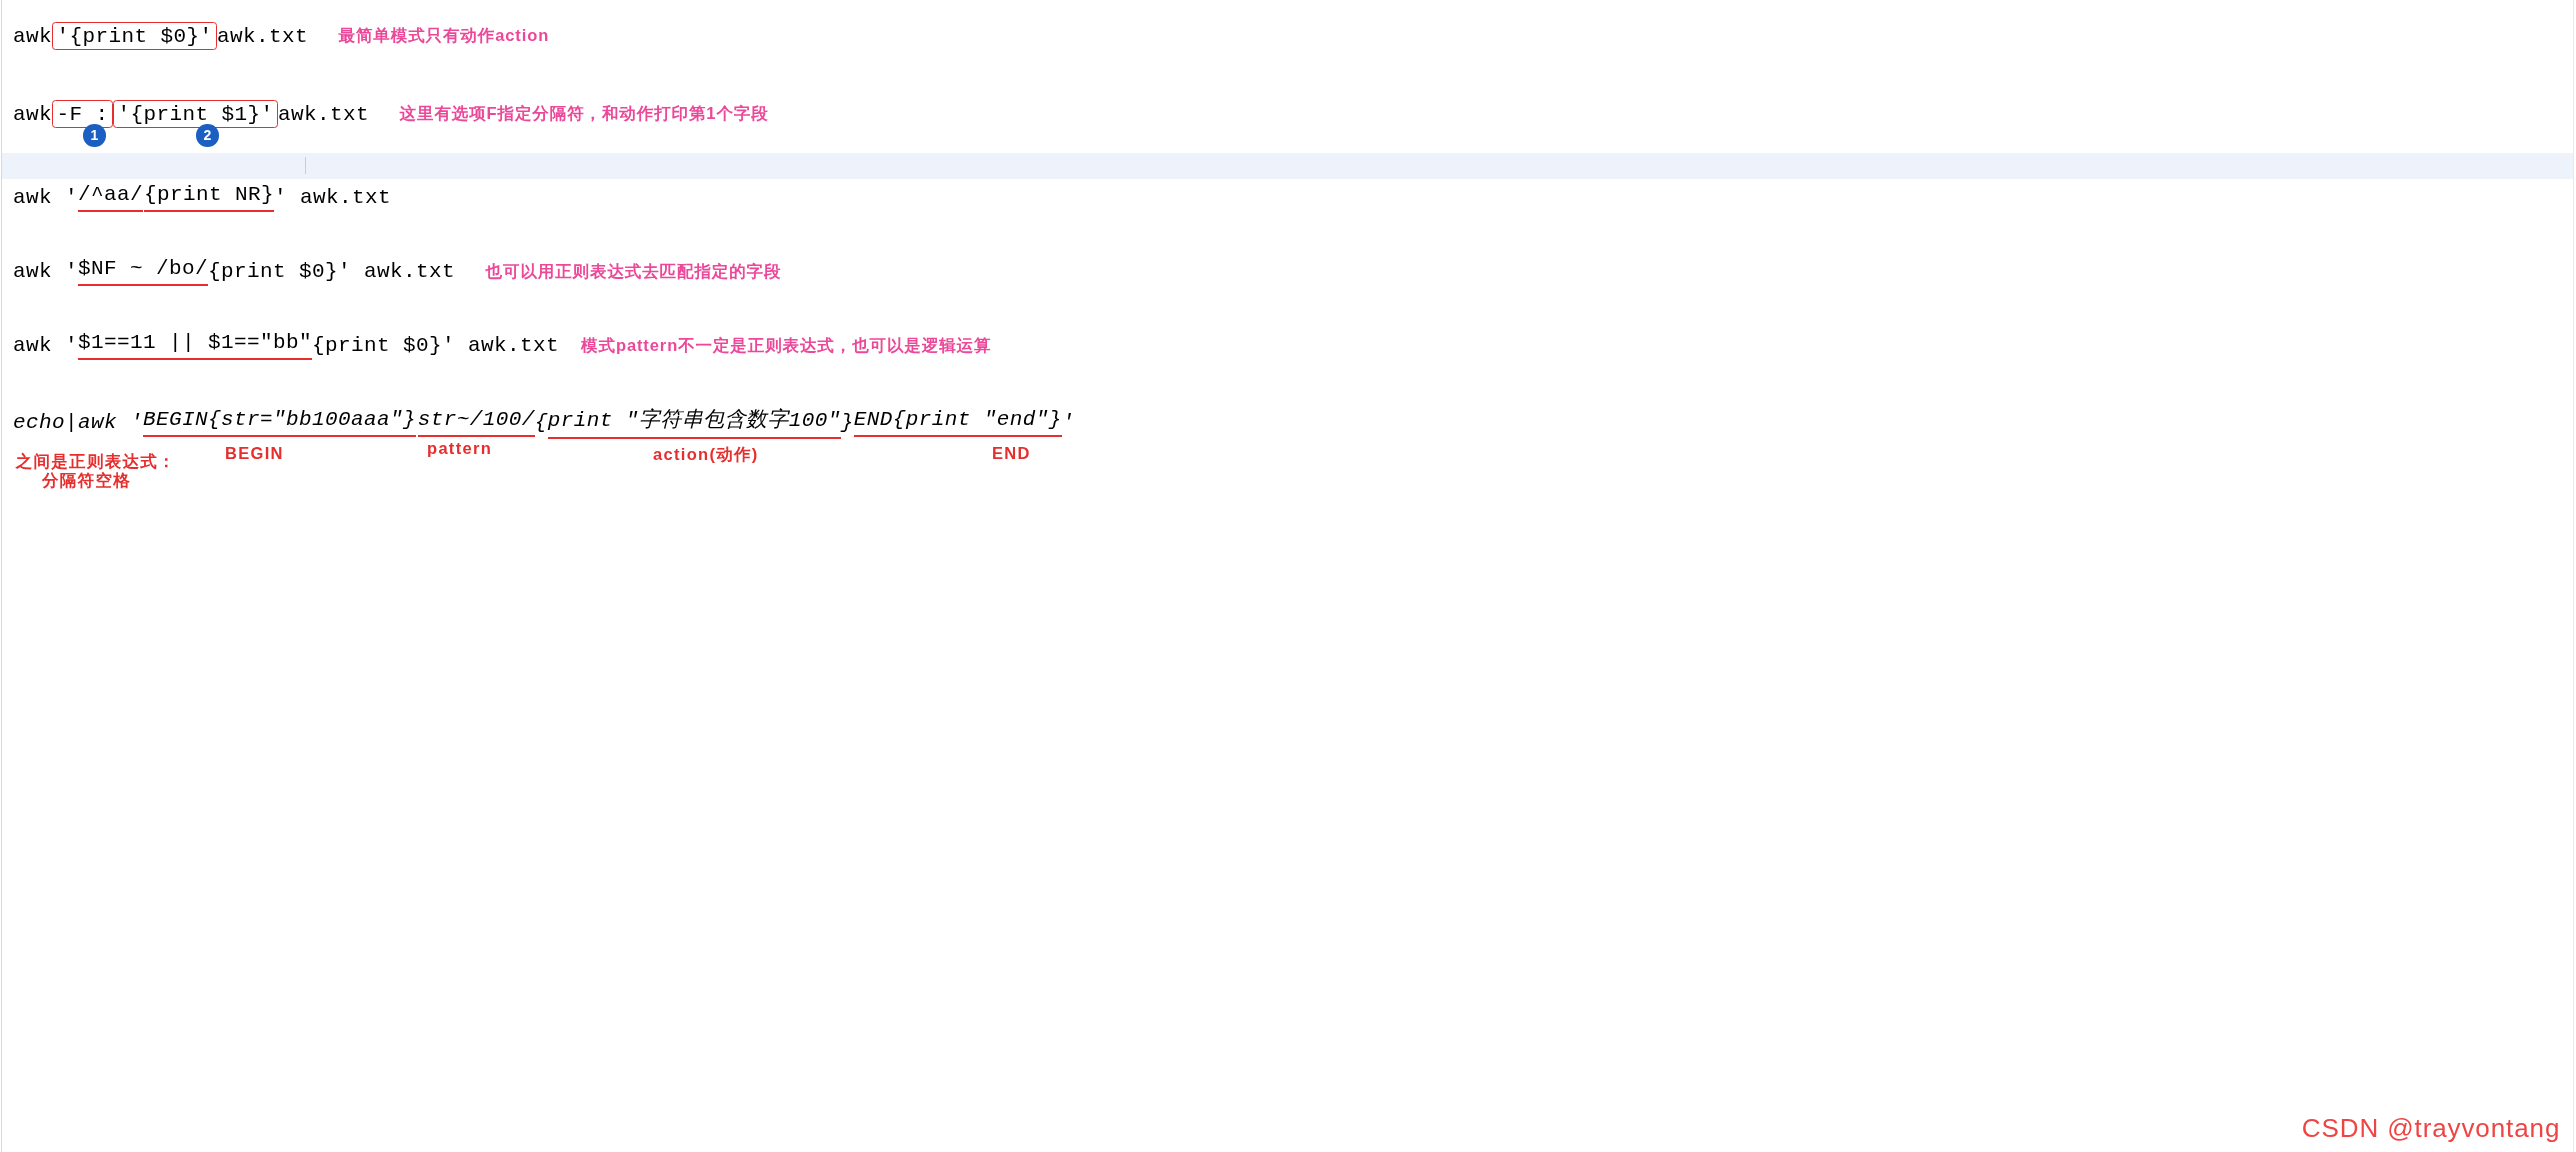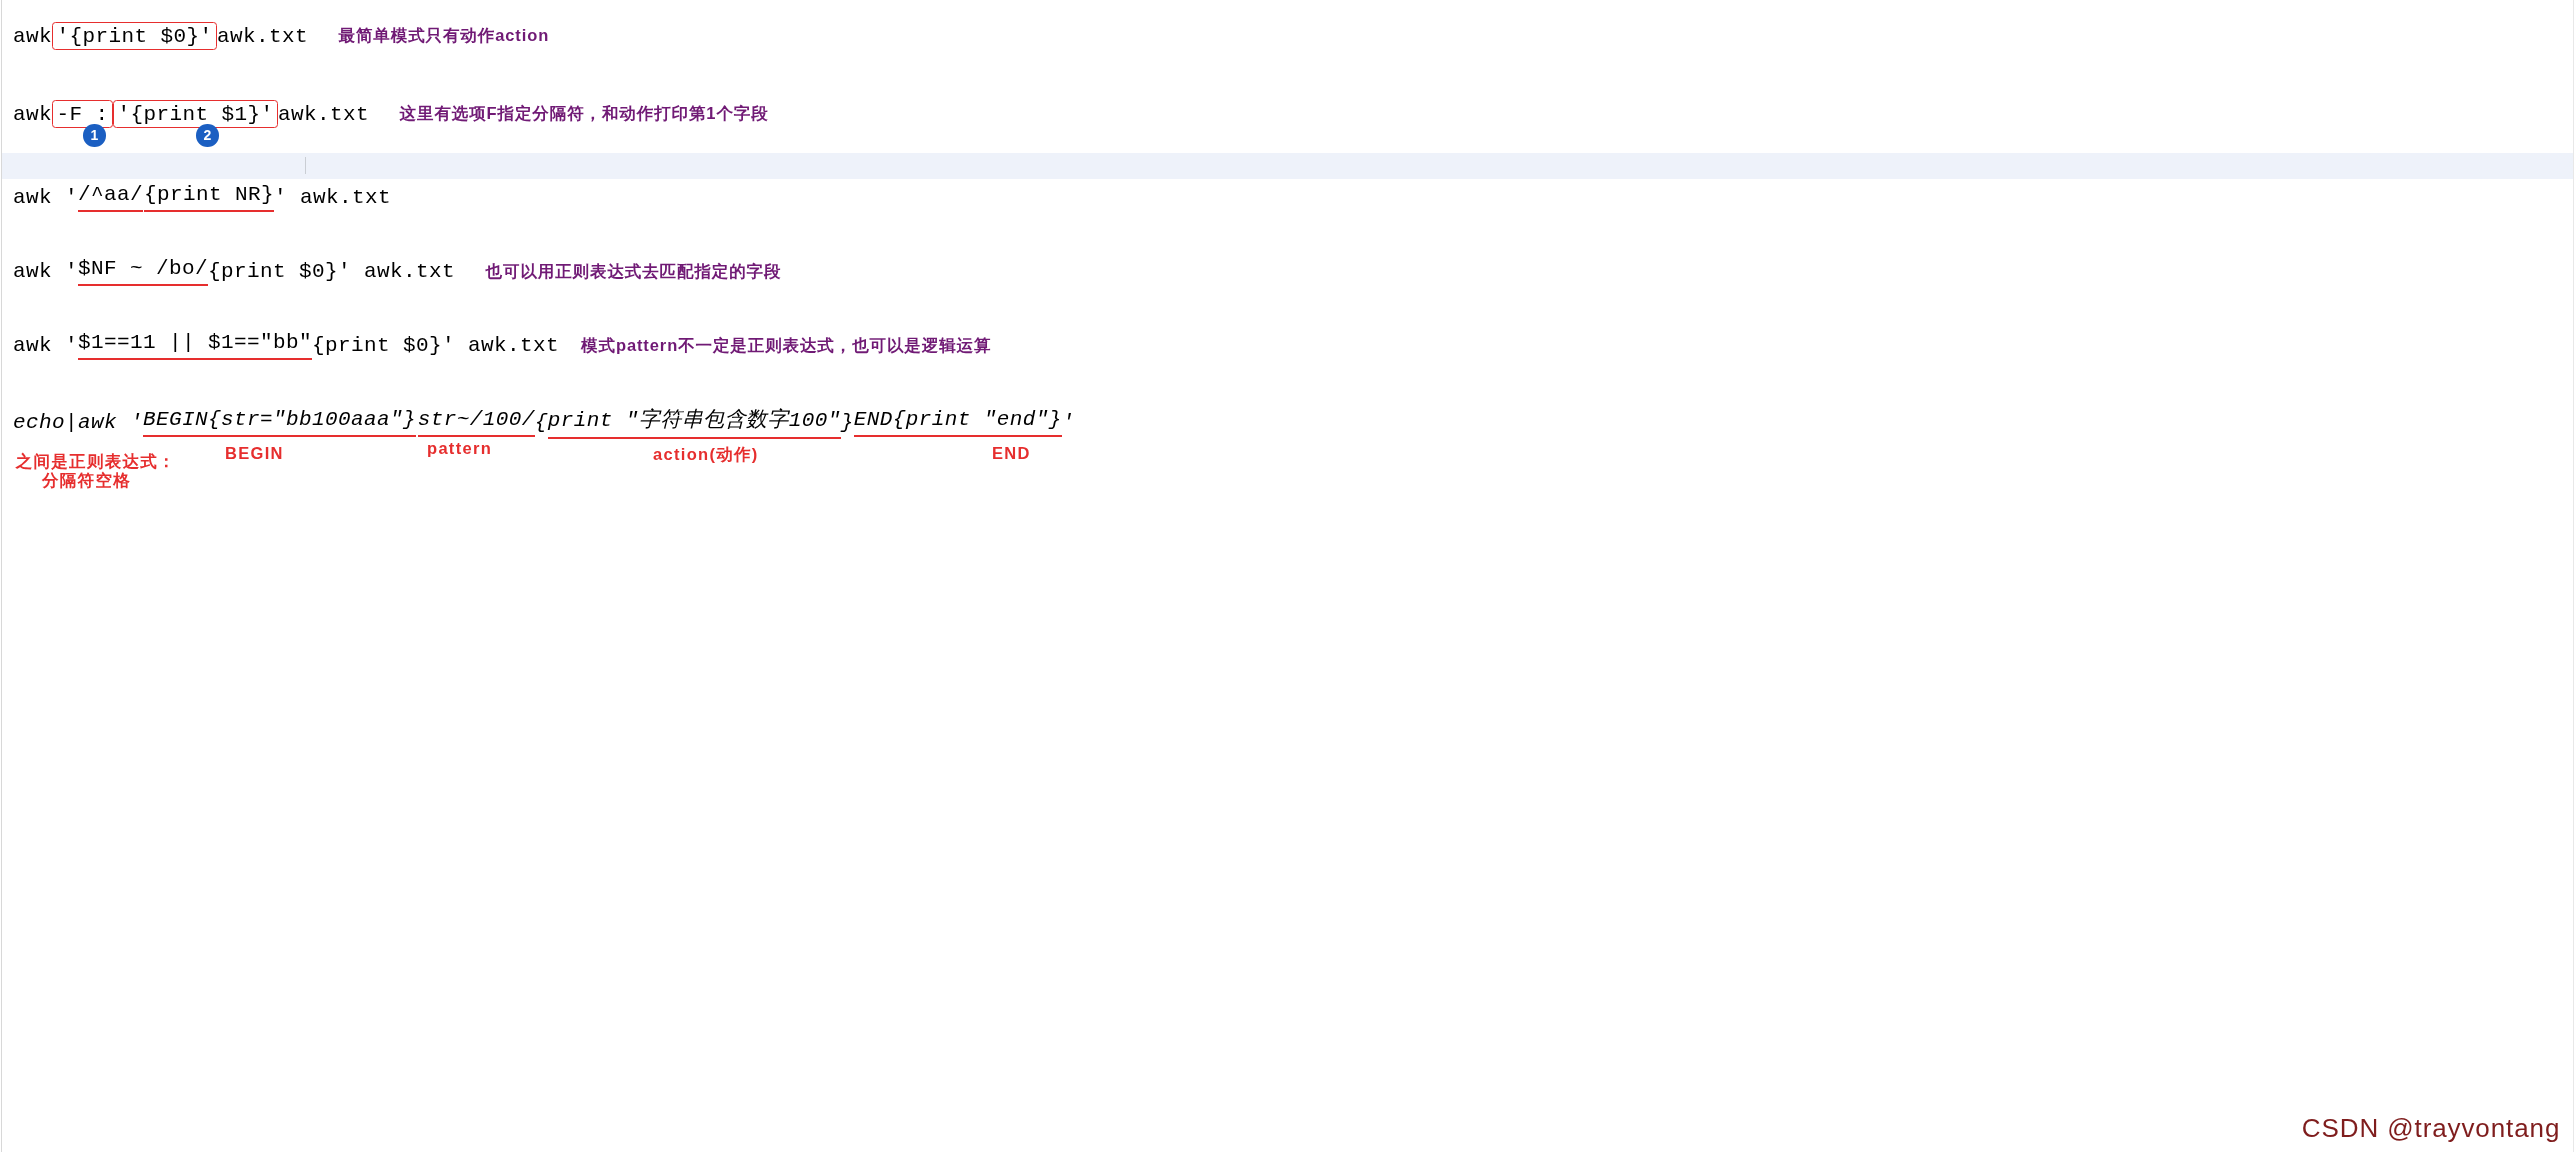--- a/index.html
+++ b/index.html
@@ -14,21 +14,21 @@
       overflow: hidden;
     }
     .line {
       position: absolute;
       white-space: nowrap;
       display: flex;
       align-items: center;
     }
     .mono { font-family: "Courier New", Consolas, monospace; letter-spacing: 0.4px; }
     .cmt {
-      color: #701a75;
+      color: #ec4899;
       font-family: "Microsoft YaHei","SimSun",sans-serif;
       font-size: 16.5px;
       font-weight: bold;
       margin-left: 17.4px;
       letter-spacing: 0.9px;
     }
     .cmt-small { font-size: 15.7px; }
     .boxed {
       border: 1.7px solid #e62e2e;
       border-radius: 3.5px;
@@ -76,21 +76,21 @@
       color: #e62e2e;
       font-family: "Microsoft YaHei","SimSun",sans-serif;
       font-size: 16.5px;
       font-weight: bold;
       letter-spacing: 1.3px;
     }
     .watermark {
       position: absolute;
       right: 15.7px;
       bottom: 8.7px;
-      color: #7f1d1d;
+      color: #ef4444;
       font-family: Arial,"Microsoft YaHei",sans-serif;
       font-size: 26px;
       letter-spacing: 0.9px;
     }
     .text-cursor {
       position: absolute;
       width: 0.9px;
       height: 17.4px;
       background: rgba(0,0,0,0.15);
     }

